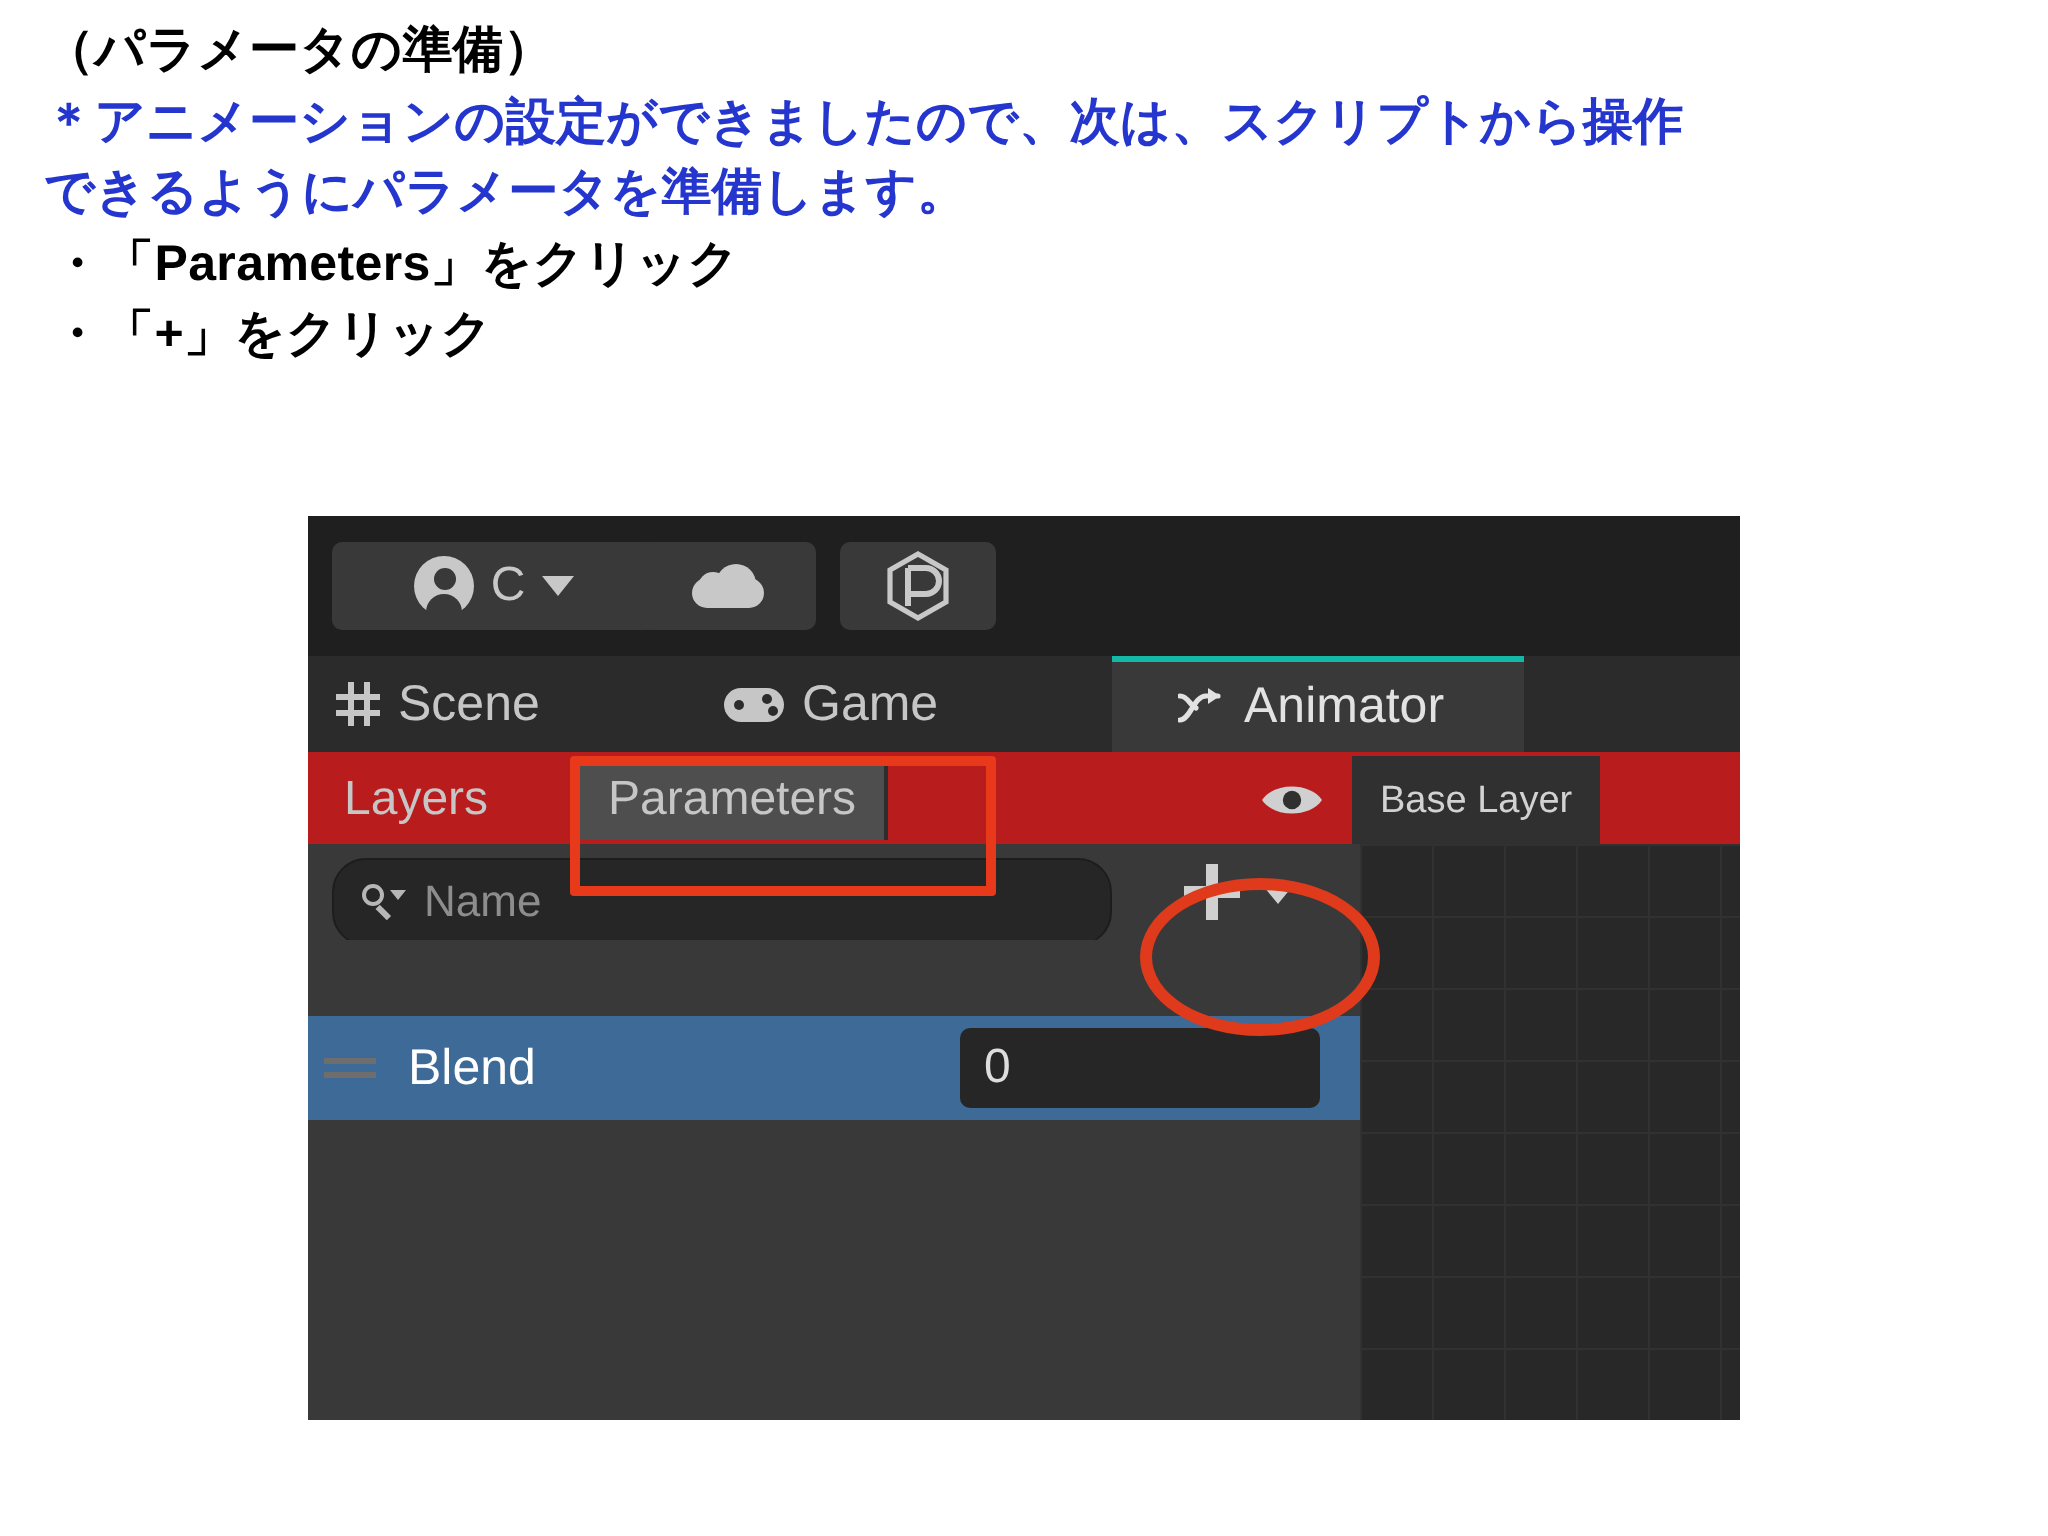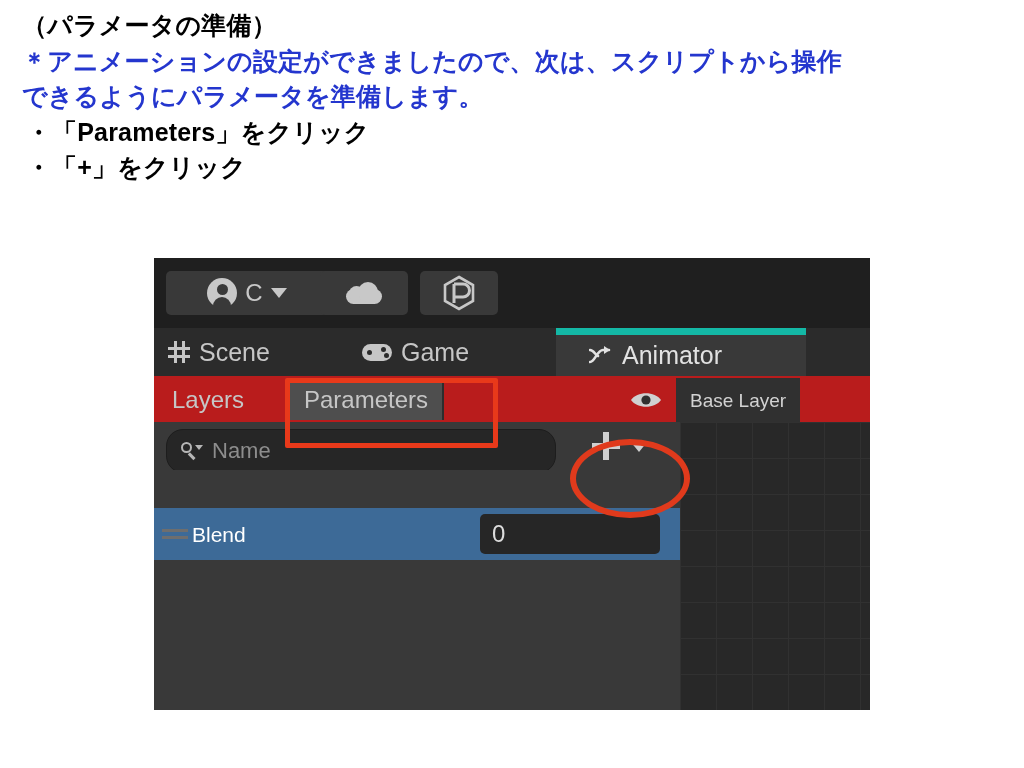--- a/index.html
+++ b/index.html
@@ -162,23 +162,23 @@
   .tab-label {
     color: #c6c6c6;
     font-size: 25px;
     line-height: 1;
     white-space: nowrap;
   }
   .tab.scene { left: 2px; }
   .tab.game  { left: 196px; }
   .tab.animator {
     left: 402px;
-    width: 250px;
+    width: 206px;
     background: #393939;
-    border-top: 7px solid #14b8a6;
+    border-top: 3px solid #14b8a6;
     padding-left: 33px;
   }
   .tab.animator .tab-label { color: #e2e2e2; }
 
   .hash-icon {
     position: relative;
     width: 22px; height: 22px;
   }
   .hash-icon i {
     position: absolute;
@@ -362,22 +362,23 @@
   }
   .drag-handle i {
     position: absolute;
     left: 0; width: 26px; height: 2.5px;
     background: #6e6e6e;
   }
   .drag-handle i:nth-child(1) { top: 3px; }
   .drag-handle i:nth-child(2) { top: 10px; }
   .param-name {
     color: #ffffff;
-    font-size: 21px;
+    font-size: 25px;
     line-height: 1;
+    margin-left: 12px;
     white-space: nowrap;
   }
   .param-value {
     position: absolute;
     left: 326px; top: 6px;
     width: 180px; height: 40px;
     background: #262626;
     border-radius: 5px;
     display: flex;
     align-items: center;

